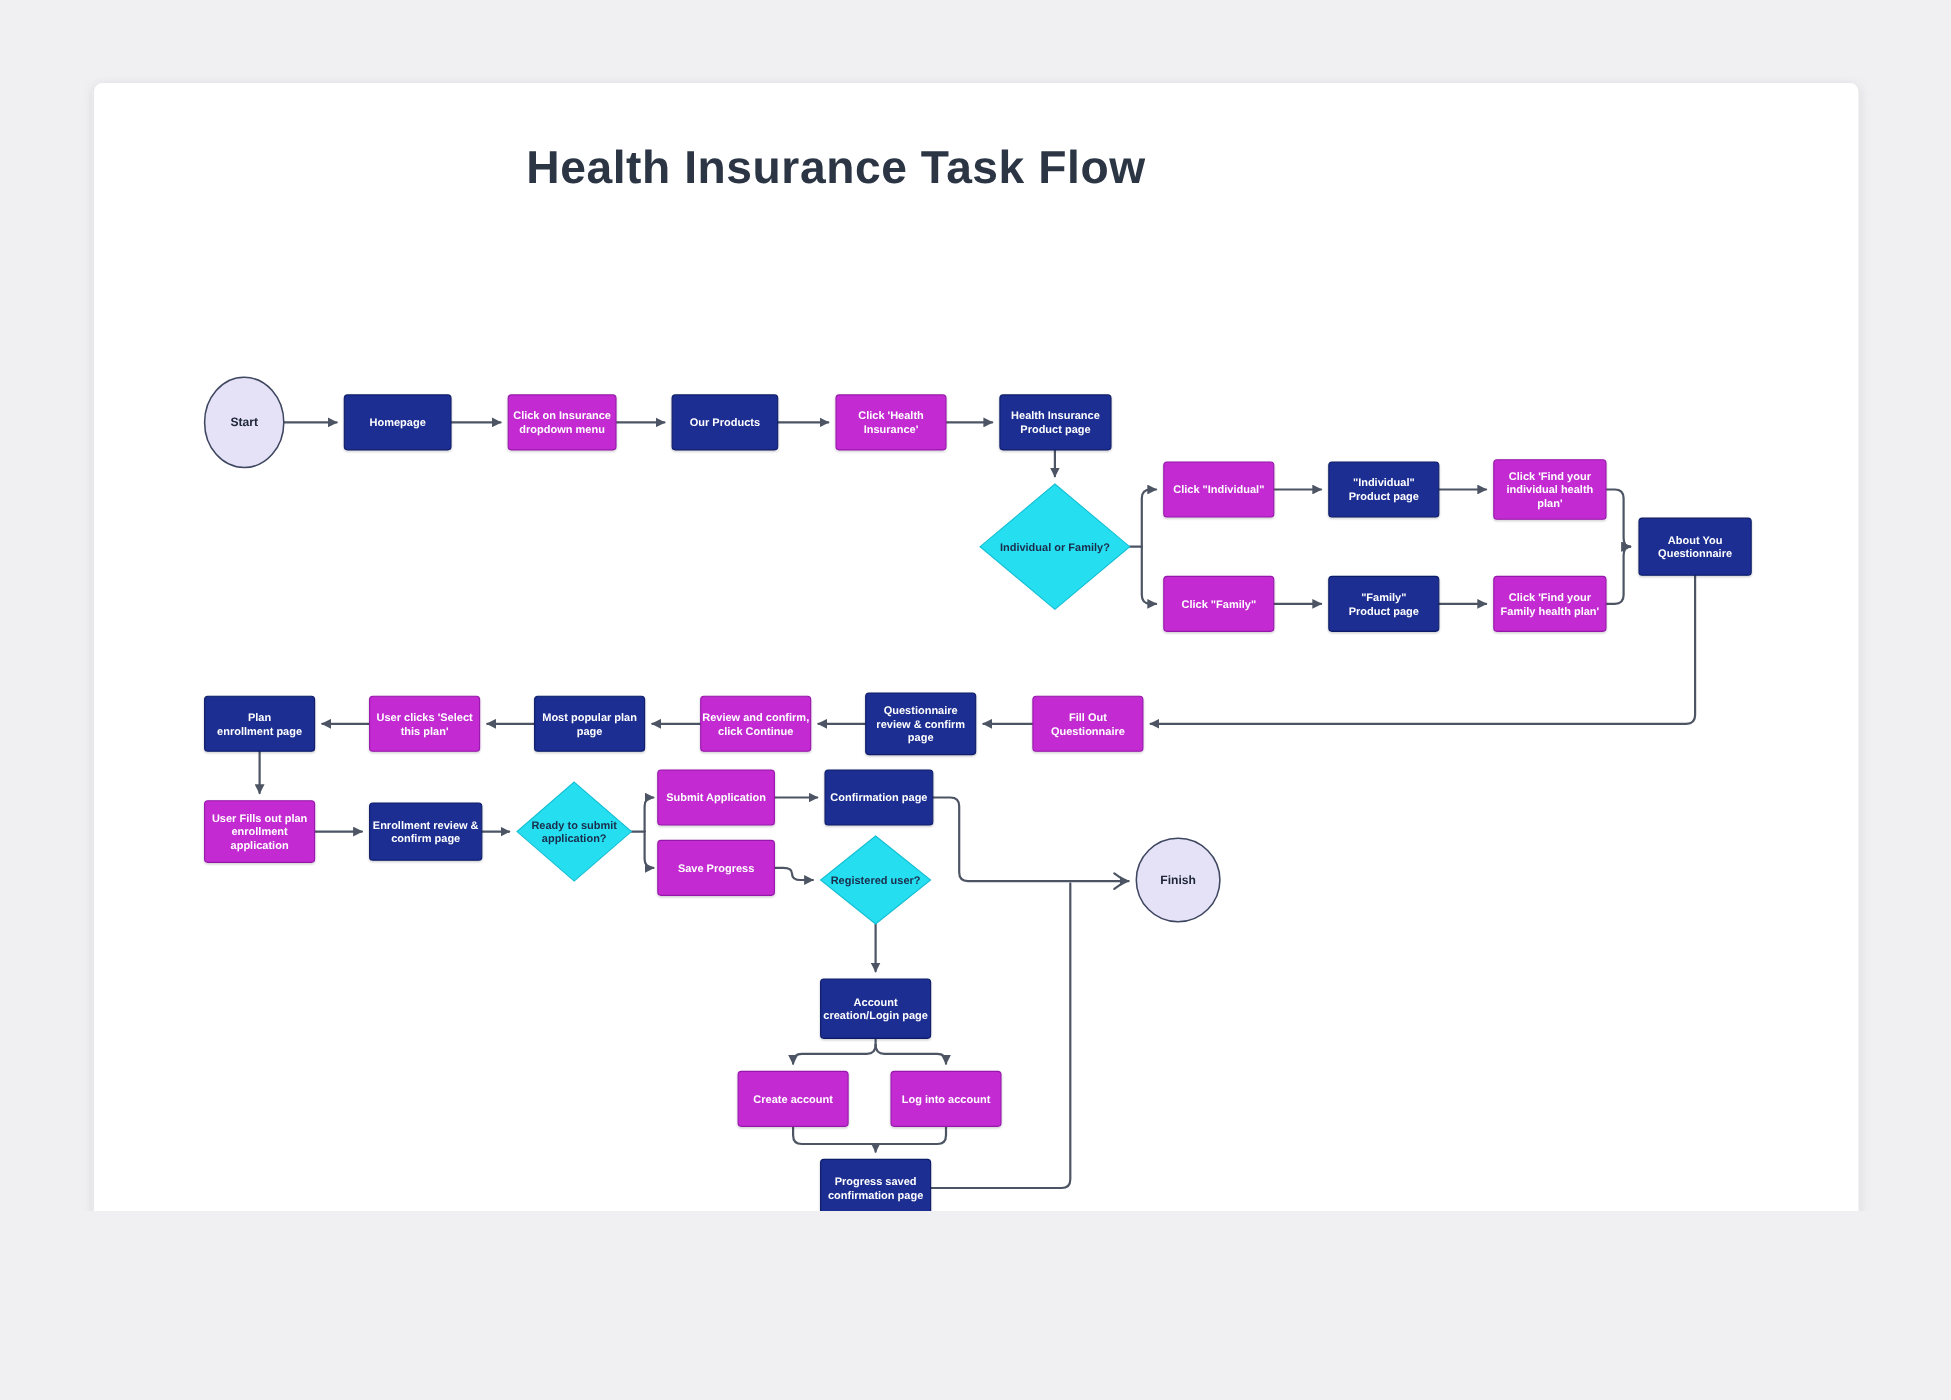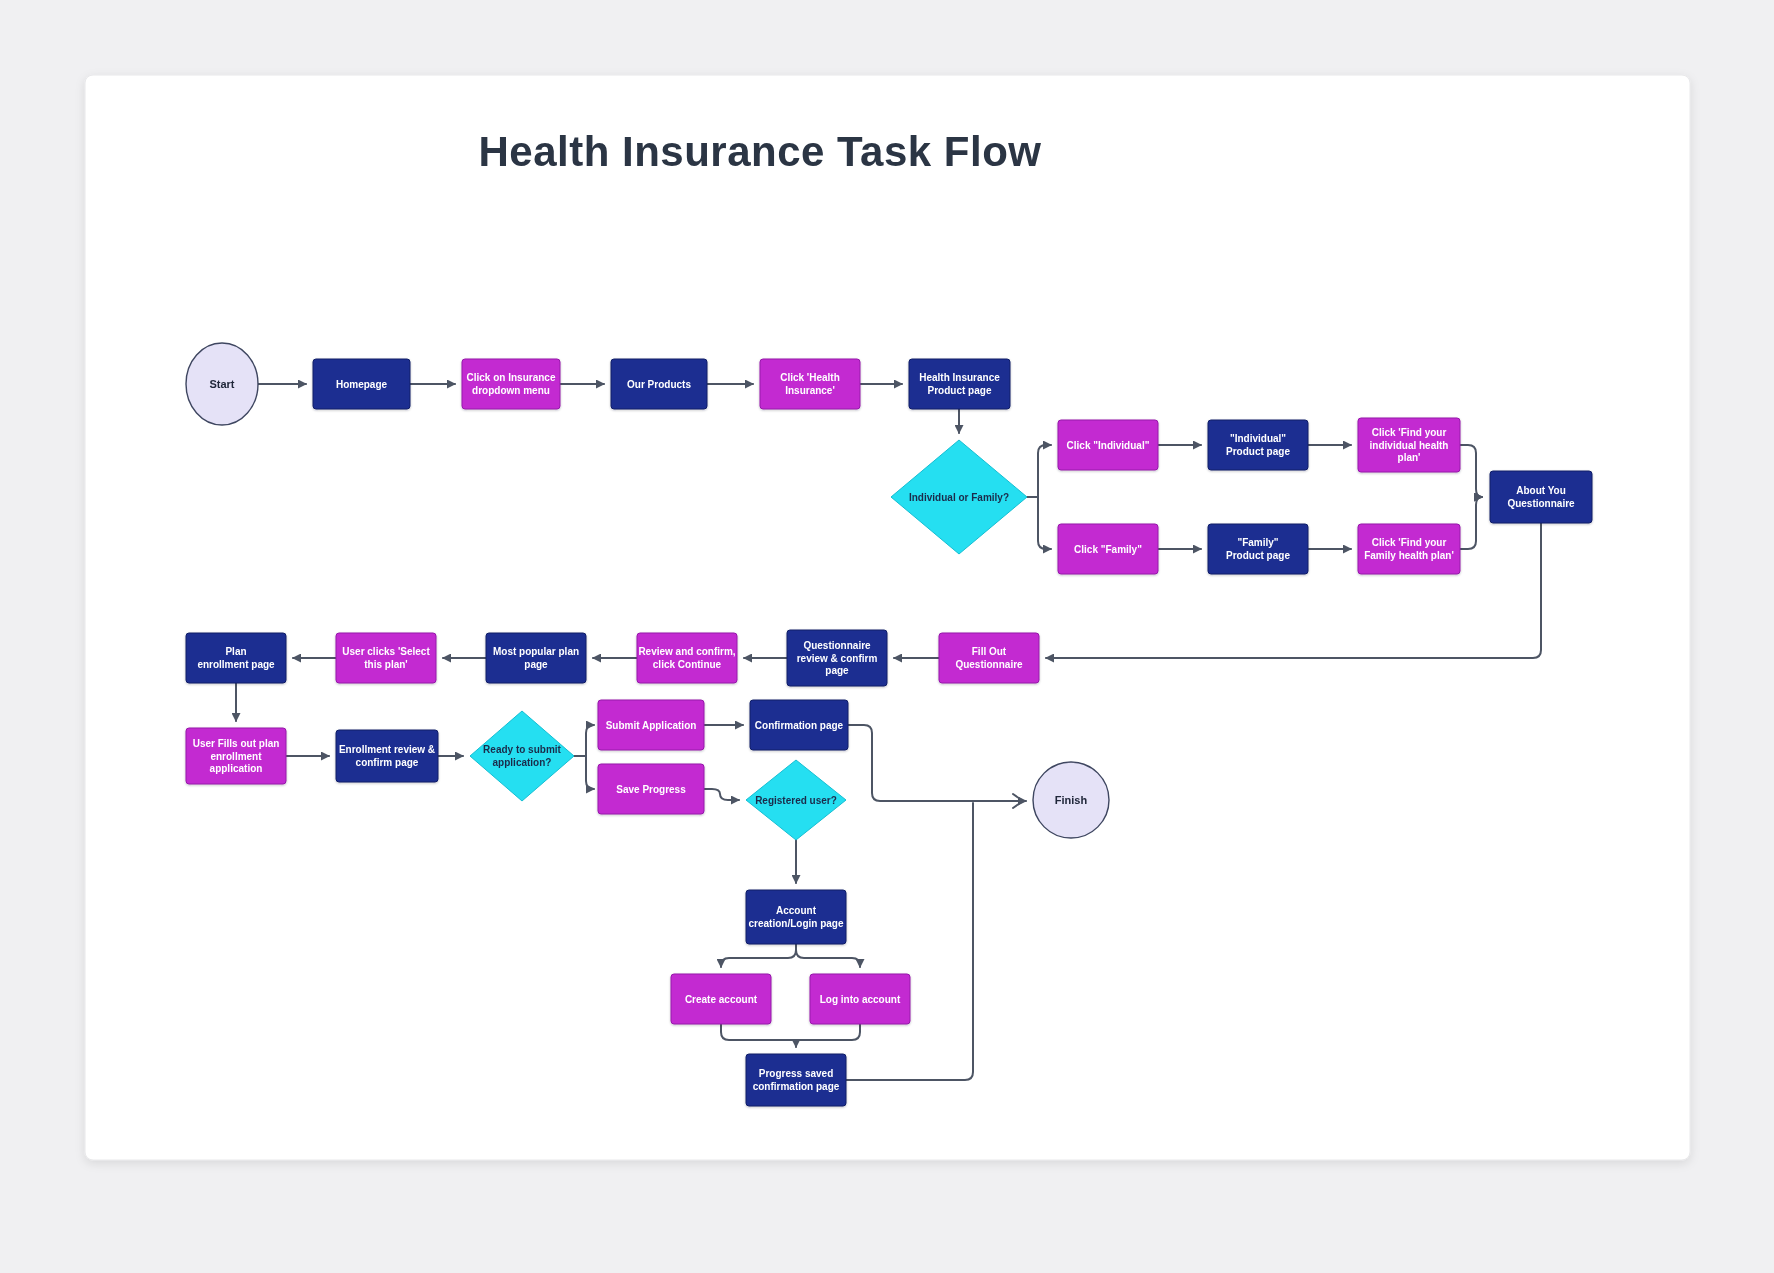--- a/index.html
+++ b/index.html
@@ -4,21 +4,21 @@
 <style>
   html, body {
     margin: 0;
     padding: 0;
     background: #f0f0f2;
     font-family: "Liberation Sans", "DejaVu Sans", sans-serif;
   }
   .stage {
     position: relative;
     width: 1774px;
-    height: 1273px;
+    height: 1101px;
     overflow: hidden;
   }
   svg { display: block; }
   .title-text {
     font-family: "Liberation Sans", "DejaVu Sans", sans-serif;
     font-size: 42px;
     font-weight: 600;
     letter-spacing: 0.5px;
   }
   .node-label {

